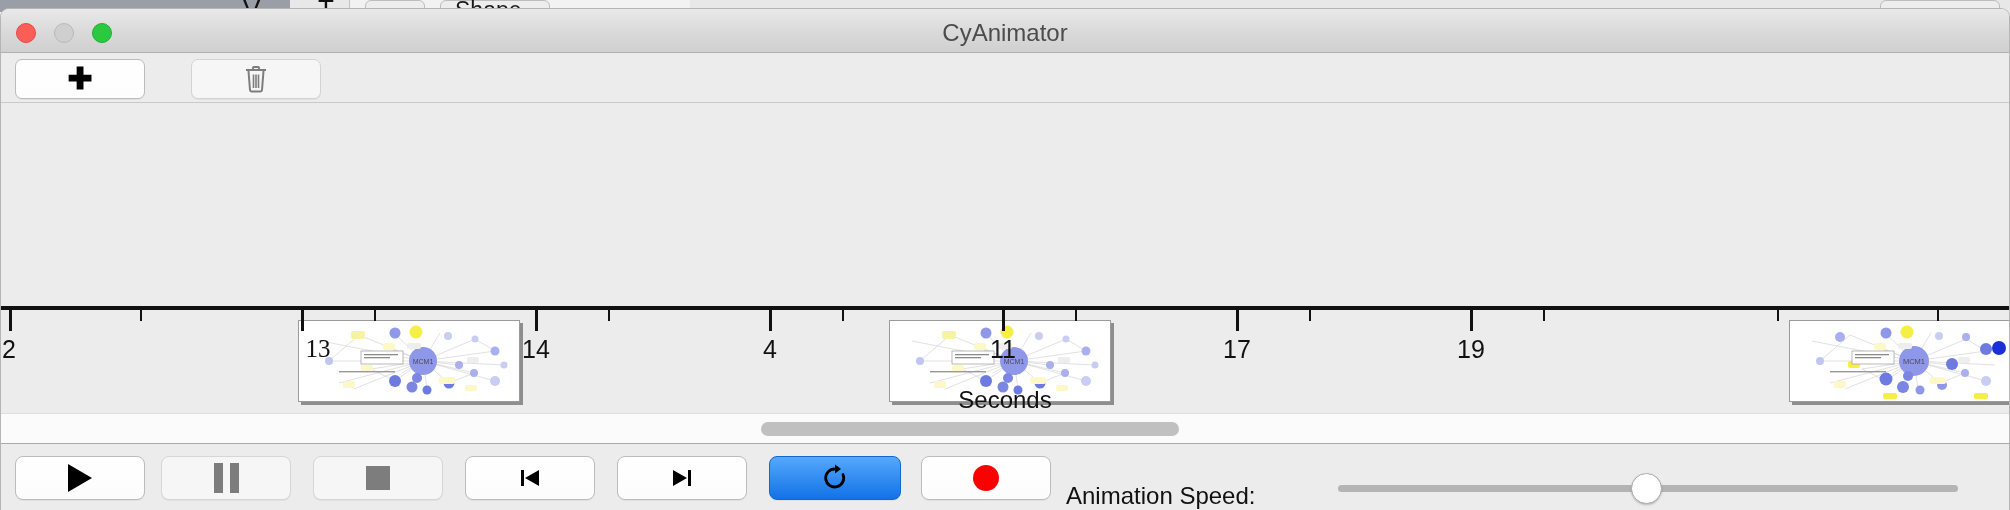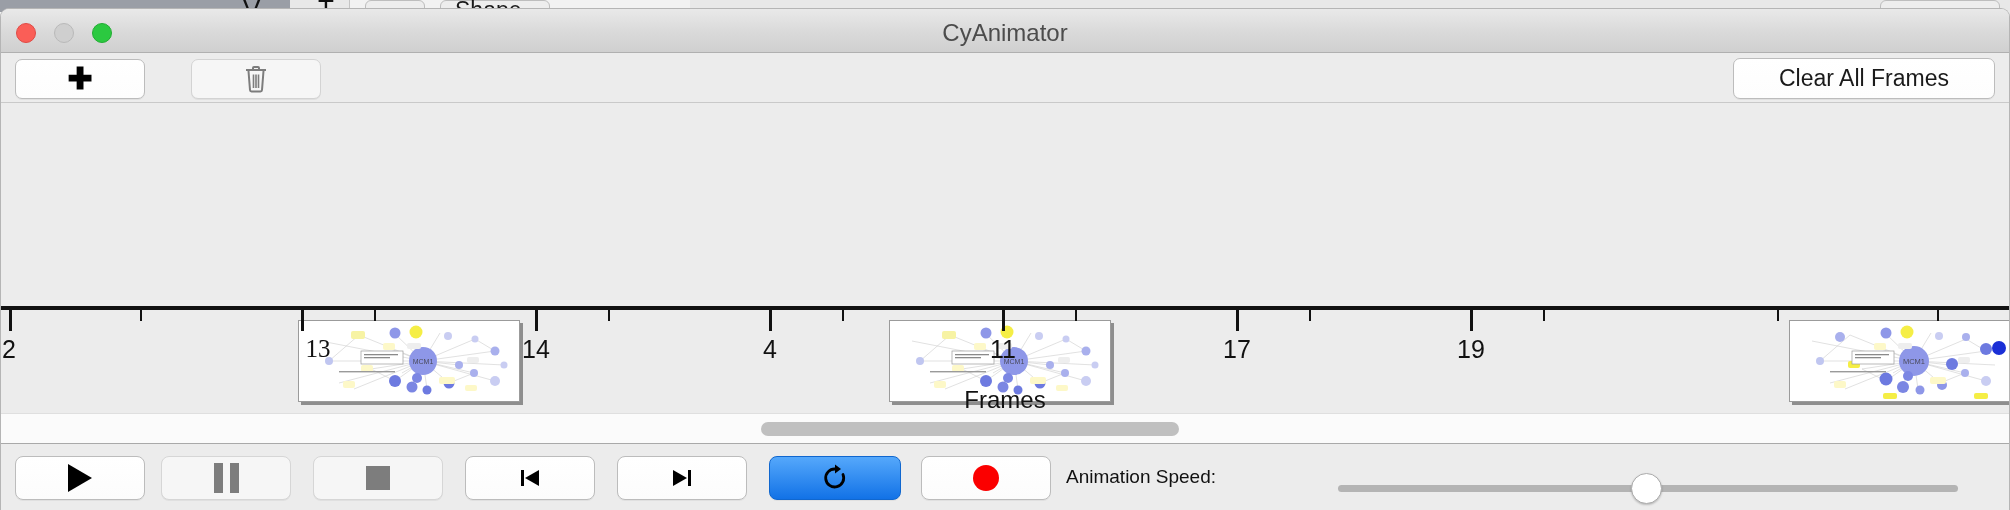--- a/index.html
+++ b/index.html
@@ -120,21 +120,21 @@
     background: linear-gradient(to bottom, #55a8fb 0%, #1272e6 100%);
     border-color: #1067cf;
   }
   .play-tri { width: 0; height: 0; border-left: 24px solid #000;
               border-top: 14px solid transparent; border-bottom: 14px solid transparent; }
   .pause-bars { display: flex; gap: 7px; }
   .pause-bar { width: 9px; height: 30px; background: #7d7d7d; }
   .stop-sq { width: 24px; height: 24px; background: #7d7d7d; }
   .rec-dot { width: 26px; height: 26px; border-radius: 50%; background: #fb0000; }
 
-  .speed-label { position: absolute; top: 22px; font-size: 19px; color: #111;
+  .speed-label { position: absolute; top: 38px; font-size: 24px; color: #111;
                  white-space: nowrap; font-family: "Liberation Sans", sans-serif; }
   .slider-track { position: absolute; top: 41px; height: 7px; border-radius: 4px;
                   background: #b4b4b4; }
   .slider-thumb { position: absolute; top: 29px; width: 31px; height: 31px;
                   border-radius: 50%; background: #fff; border: 1px solid #acacac;
                   box-shadow: 0 1px 2px rgba(0,0,0,0.22); cursor: pointer; }
 </style>
 </head>
 <body>
 
@@ -167,23 +167,20 @@
       <div class="btn btn-add">
         <span class="plus-ico">✚</span>
       </div>
       <div class="btn btn-del dim">
         <svg class="trash-ico" viewBox="0 0 24 28">
           <path d="M2 5 H22" stroke="#7d7d7d" stroke-width="2" fill="none"></path>
           <path d="M9 5 V3 a1 1 0 0 1 1-1 h4 a1 1 0 0 1 1 1 V5" stroke="#7d7d7d" stroke-width="2" fill="none"></path>
           <path d="M4.5 6 L6 25 a1.5 1.5 0 0 0 1.5 1.4 h9 a1.5 1.5 0 0 0 1.5-1.4 L19.5 6" stroke="#7d7d7d" stroke-width="2" fill="none"></path>
           <path d="M9.5 9.5 V23 M12 9.5 V23 M14.5 9.5 V23" stroke="#7d7d7d" stroke-width="1.6" fill="none"></path>
         </svg>
-      </div>
-      <div class="btn btn-clear">
-        <span>Clear All Frames</span>
       </div>
     </div>
 
     <div class="timeline">
 
       <div class="frame" style="left:297px; top:217px; width:222px; height:82px;">
         <svg width="220" height="80" viewBox="0 0 220 80">
           <rect width="220" height="80" fill="#ffffff"></rect>
           <g stroke="#cdcdcd" stroke-width="0.6" fill="none">
             <path d="M124 40 L60 14 M124 40 L95 12 M124 40 L141 12 M124 40 L86 26 M124 40 L176 18
@@ -342,21 +339,21 @@
       <div class="tick minor" style="left:1936px;"></div>
 
       <div class="tick-label" style="left:8px;">2</div>
       <div class="tick-label" style="left:317px;font-family:Liberation Serif, serif;">13</div>
       <div class="tick-label" style="left:535px;">14</div>
       <div class="tick-label" style="left:769px;">4</div>
       <div class="tick-label" style="left:1002px;">11</div>
       <div class="tick-label" style="left:1236px;">17</div>
       <div class="tick-label" style="left:1470px;">19</div>
 
-      <div class="axis-title">Frames</div>
+      <div class="axis-title">Seconds</div>
     </div>
 
     <div class="hscroll">
       <div class="hscroll-thumb" style="left:760px; width:418px;"></div>
     </div>
 
     <div class="transport">
       <div class="tbtn" style="left:14px; width:130px;">
         <span class="play-tri"></span>
       </div>

